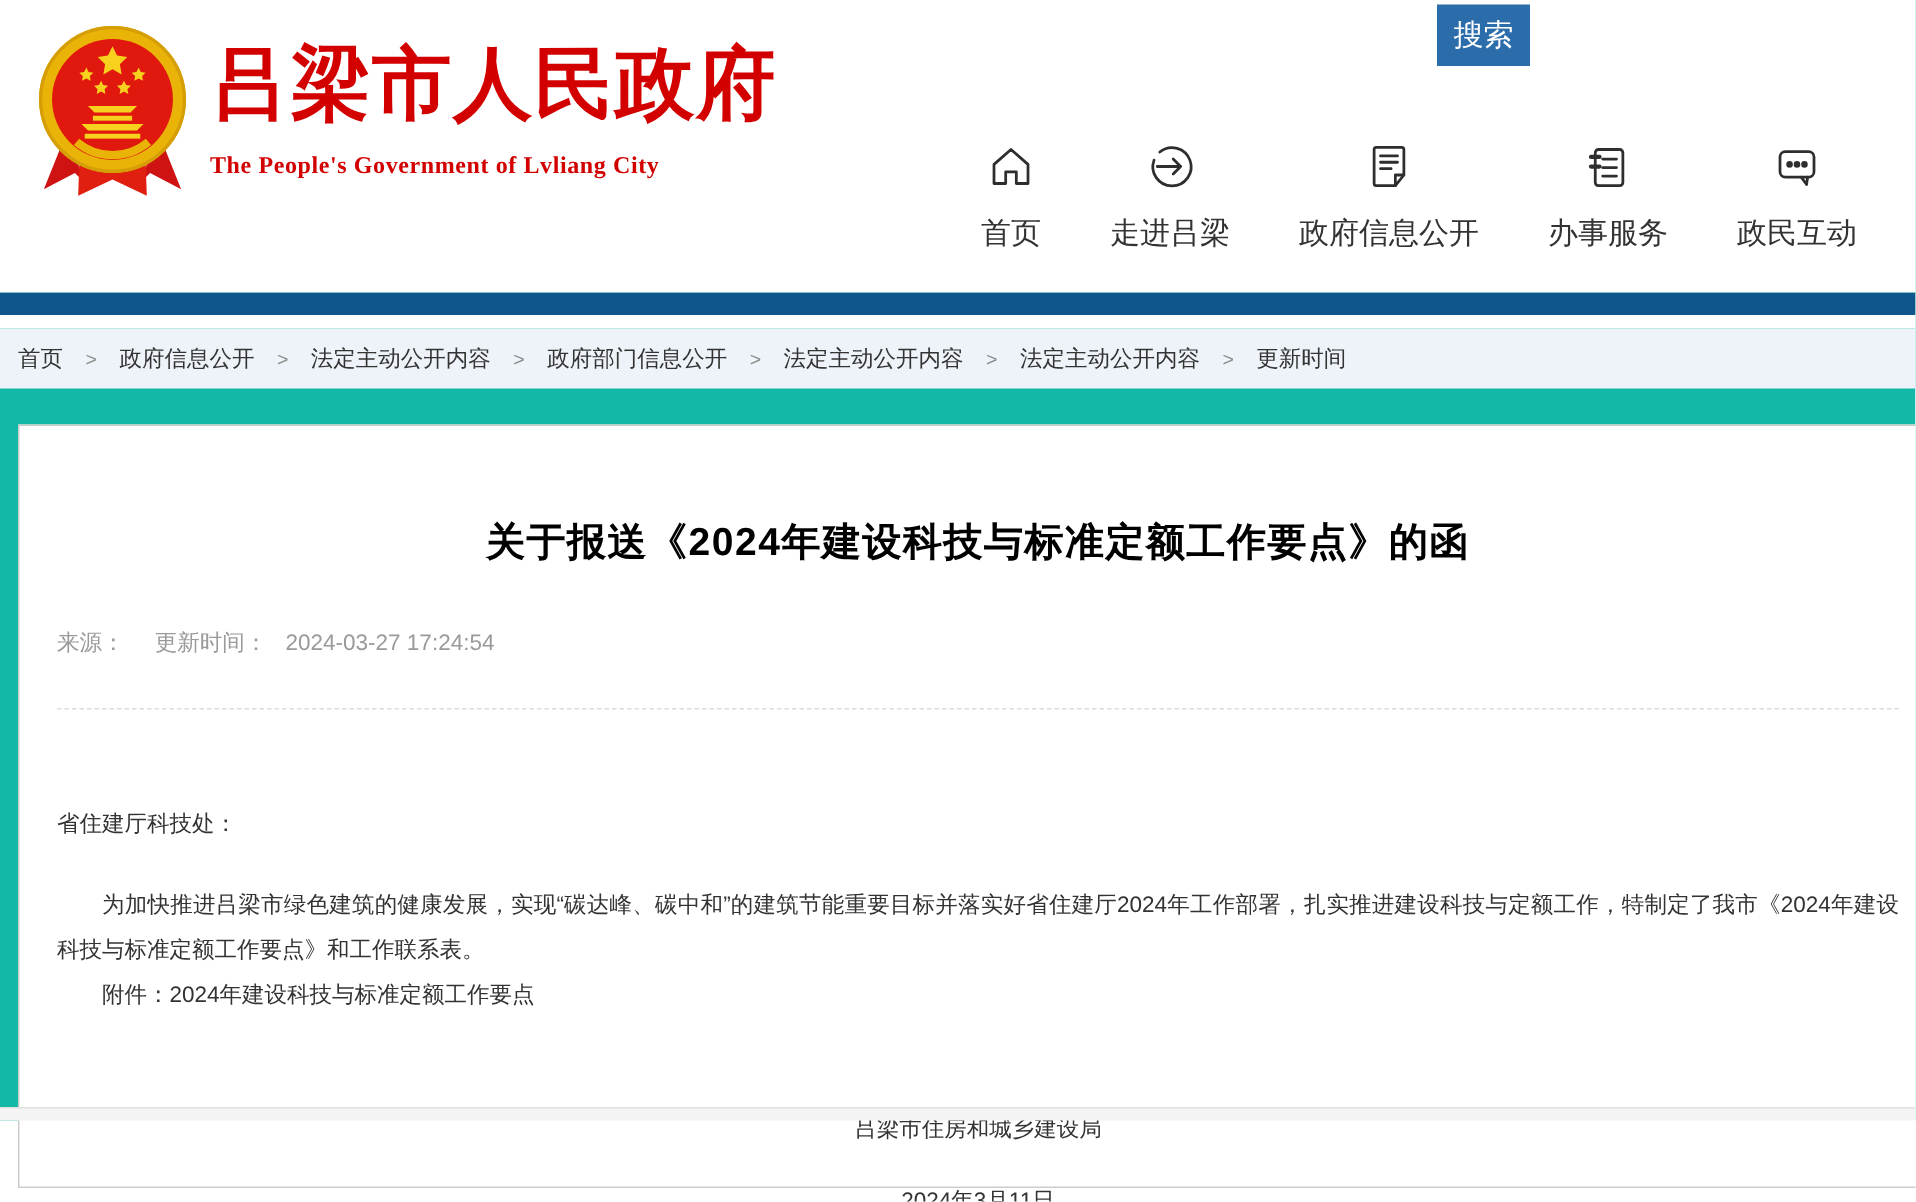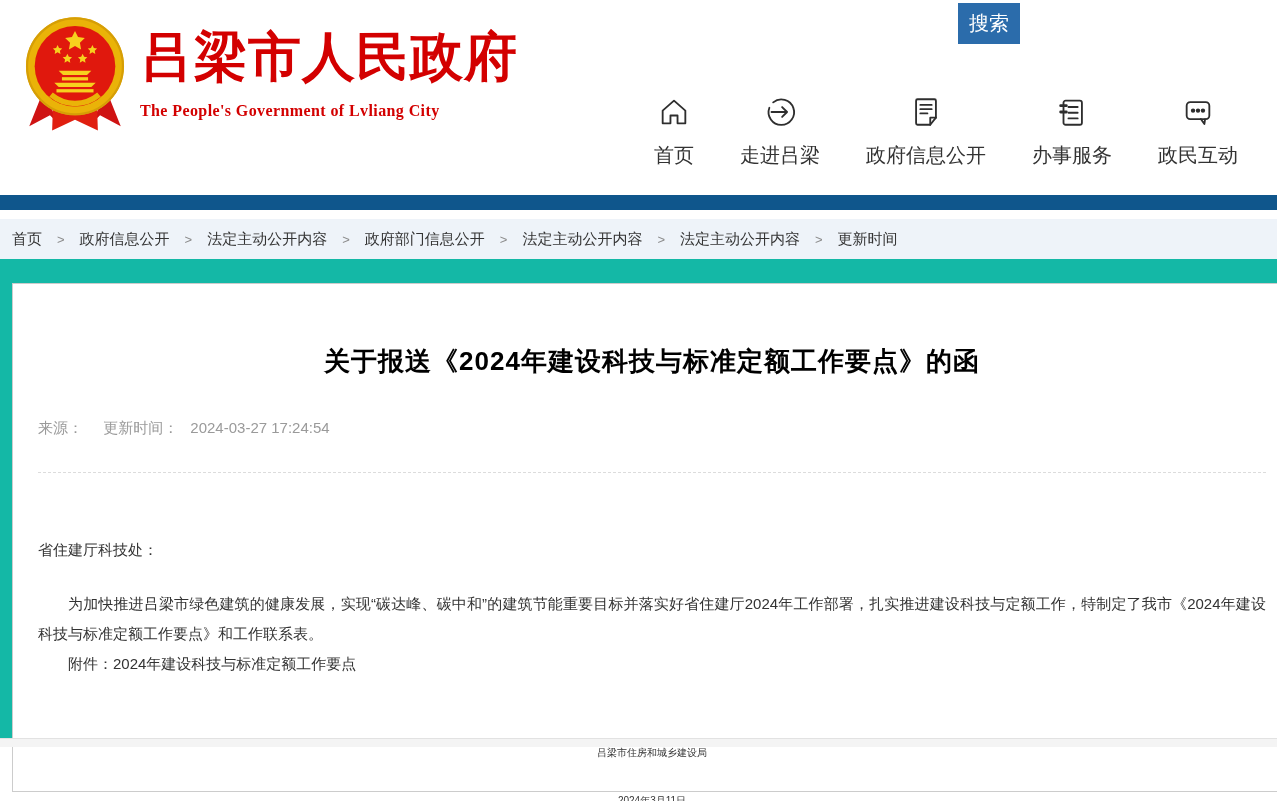--- a/index.html
+++ b/index.html
@@ -46,21 +46,21 @@
   .article-meta .m-src { margin-right:16px; }
   .article-meta .m-lbl { margin-right:8px; }
   .dashed-sep { border:none; border-top:1px dashed #dcdcdc; margin-top:34px; }
 
   .article-body { margin-top:62px; font-size:15px; color:#333; line-height:30px; }
   .para-indent { text-indent:2em; text-align:justify; }
   .salutation { margin-bottom:24px; }
   .attachment { margin-top:0; }
   .signature { margin-top:58px; text-align:center; line-height:32px; }
   .signature div { margin-top:0; }
-  .sig-line { text-align:center; font-size:10px; color:#333; }
+  .sig-line { text-align:center; font-size:15px; color:#333; }
   .sig-line + .sig-line { margin-top:16px; }
 
   
   .footer-strip { position:absolute; left:0; bottom:0; width:100%; height:9px;
                   background:#f4f4f4; border-top:1px solid #e2e2e2; }
 </style>
 </head>
 <body>
 
 <div class="page">

